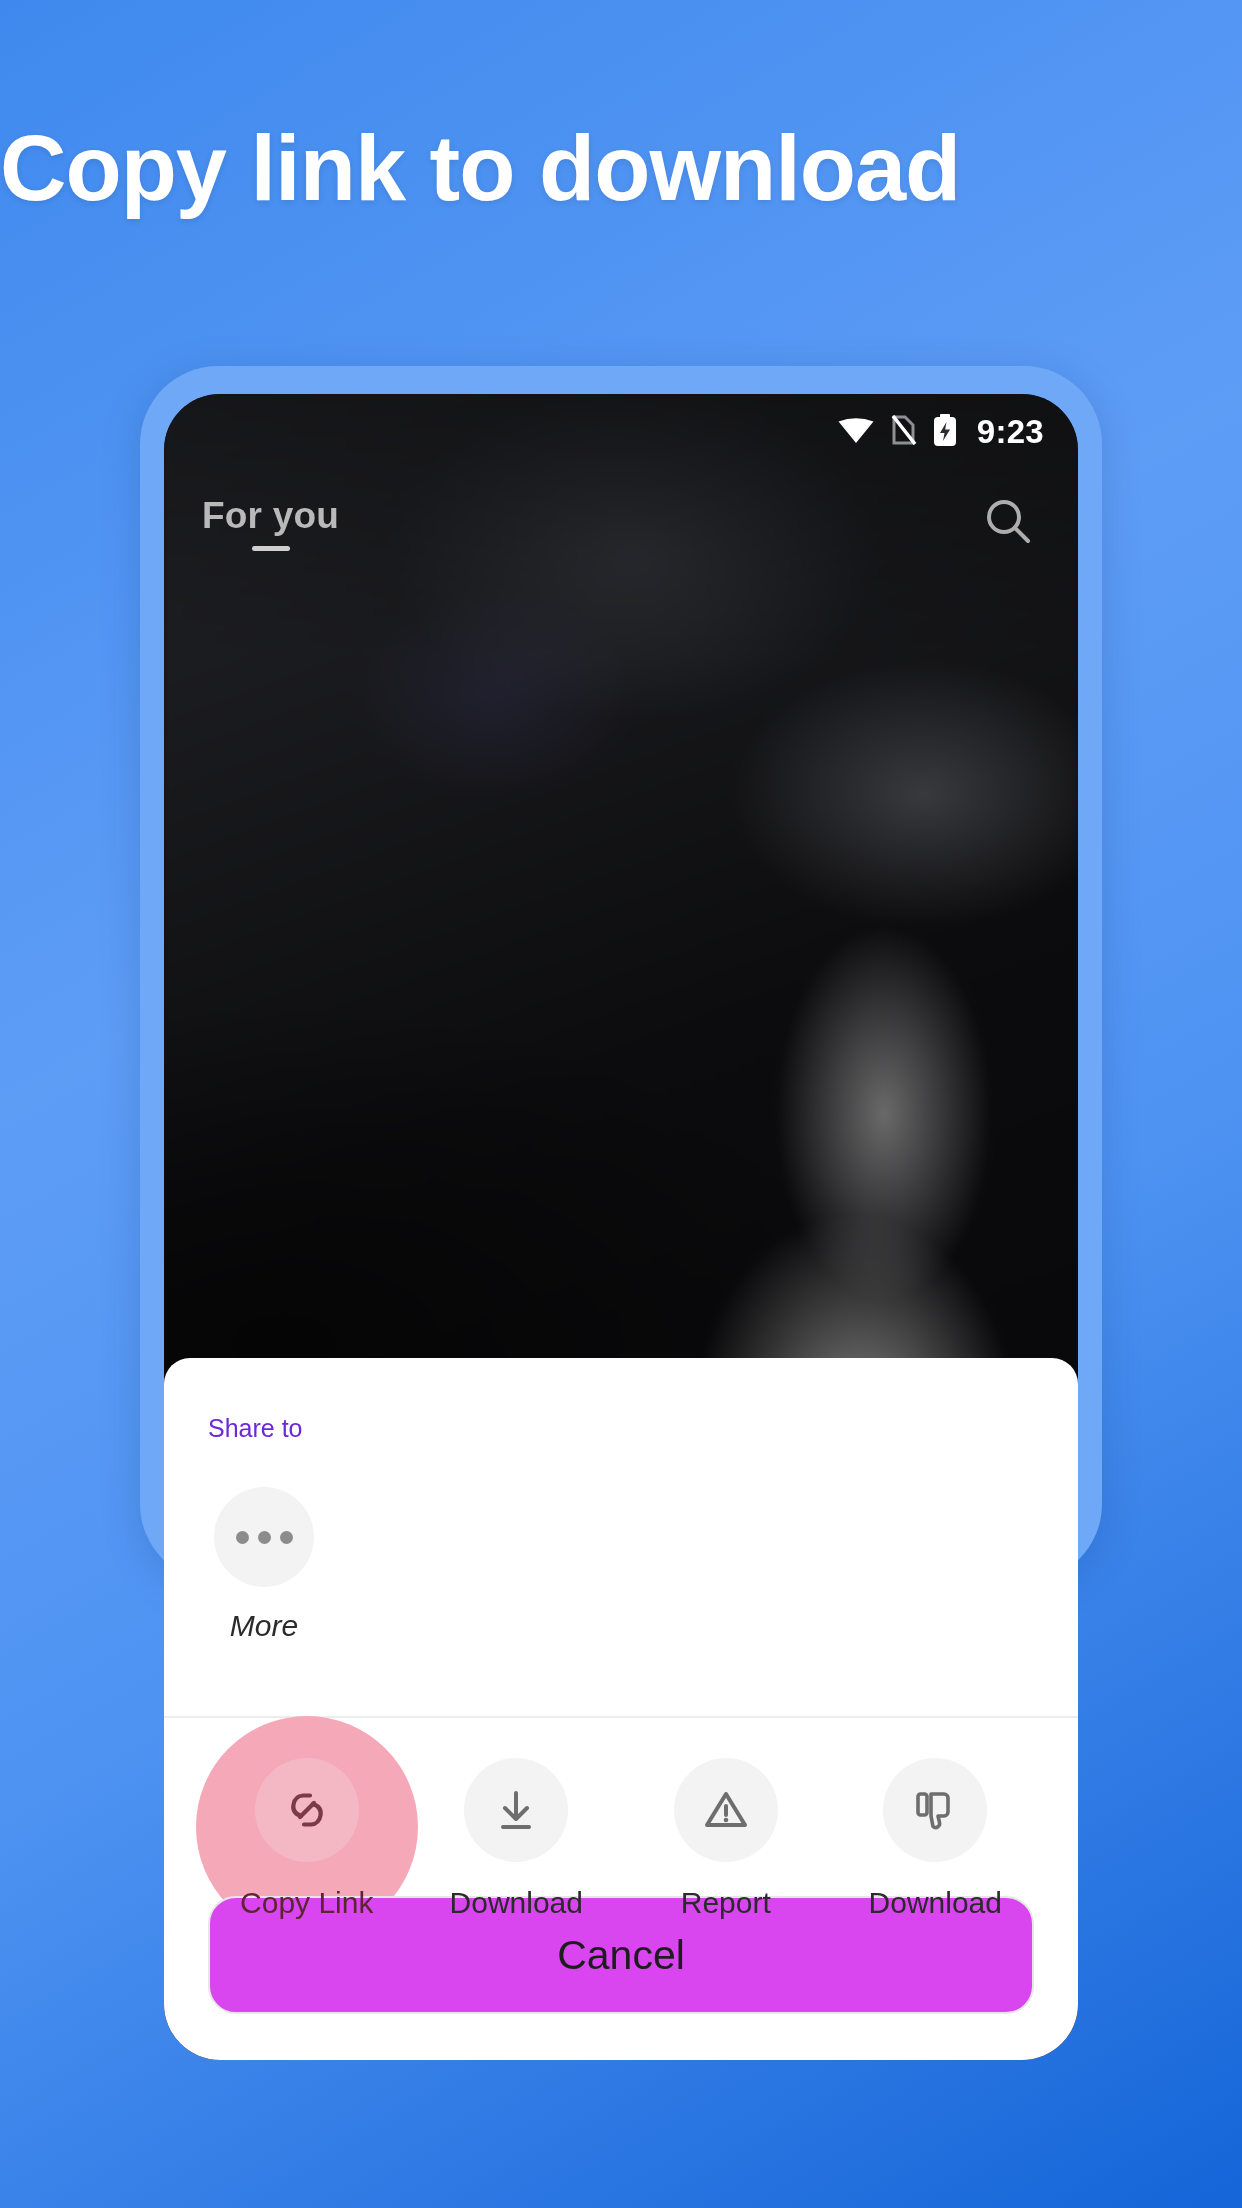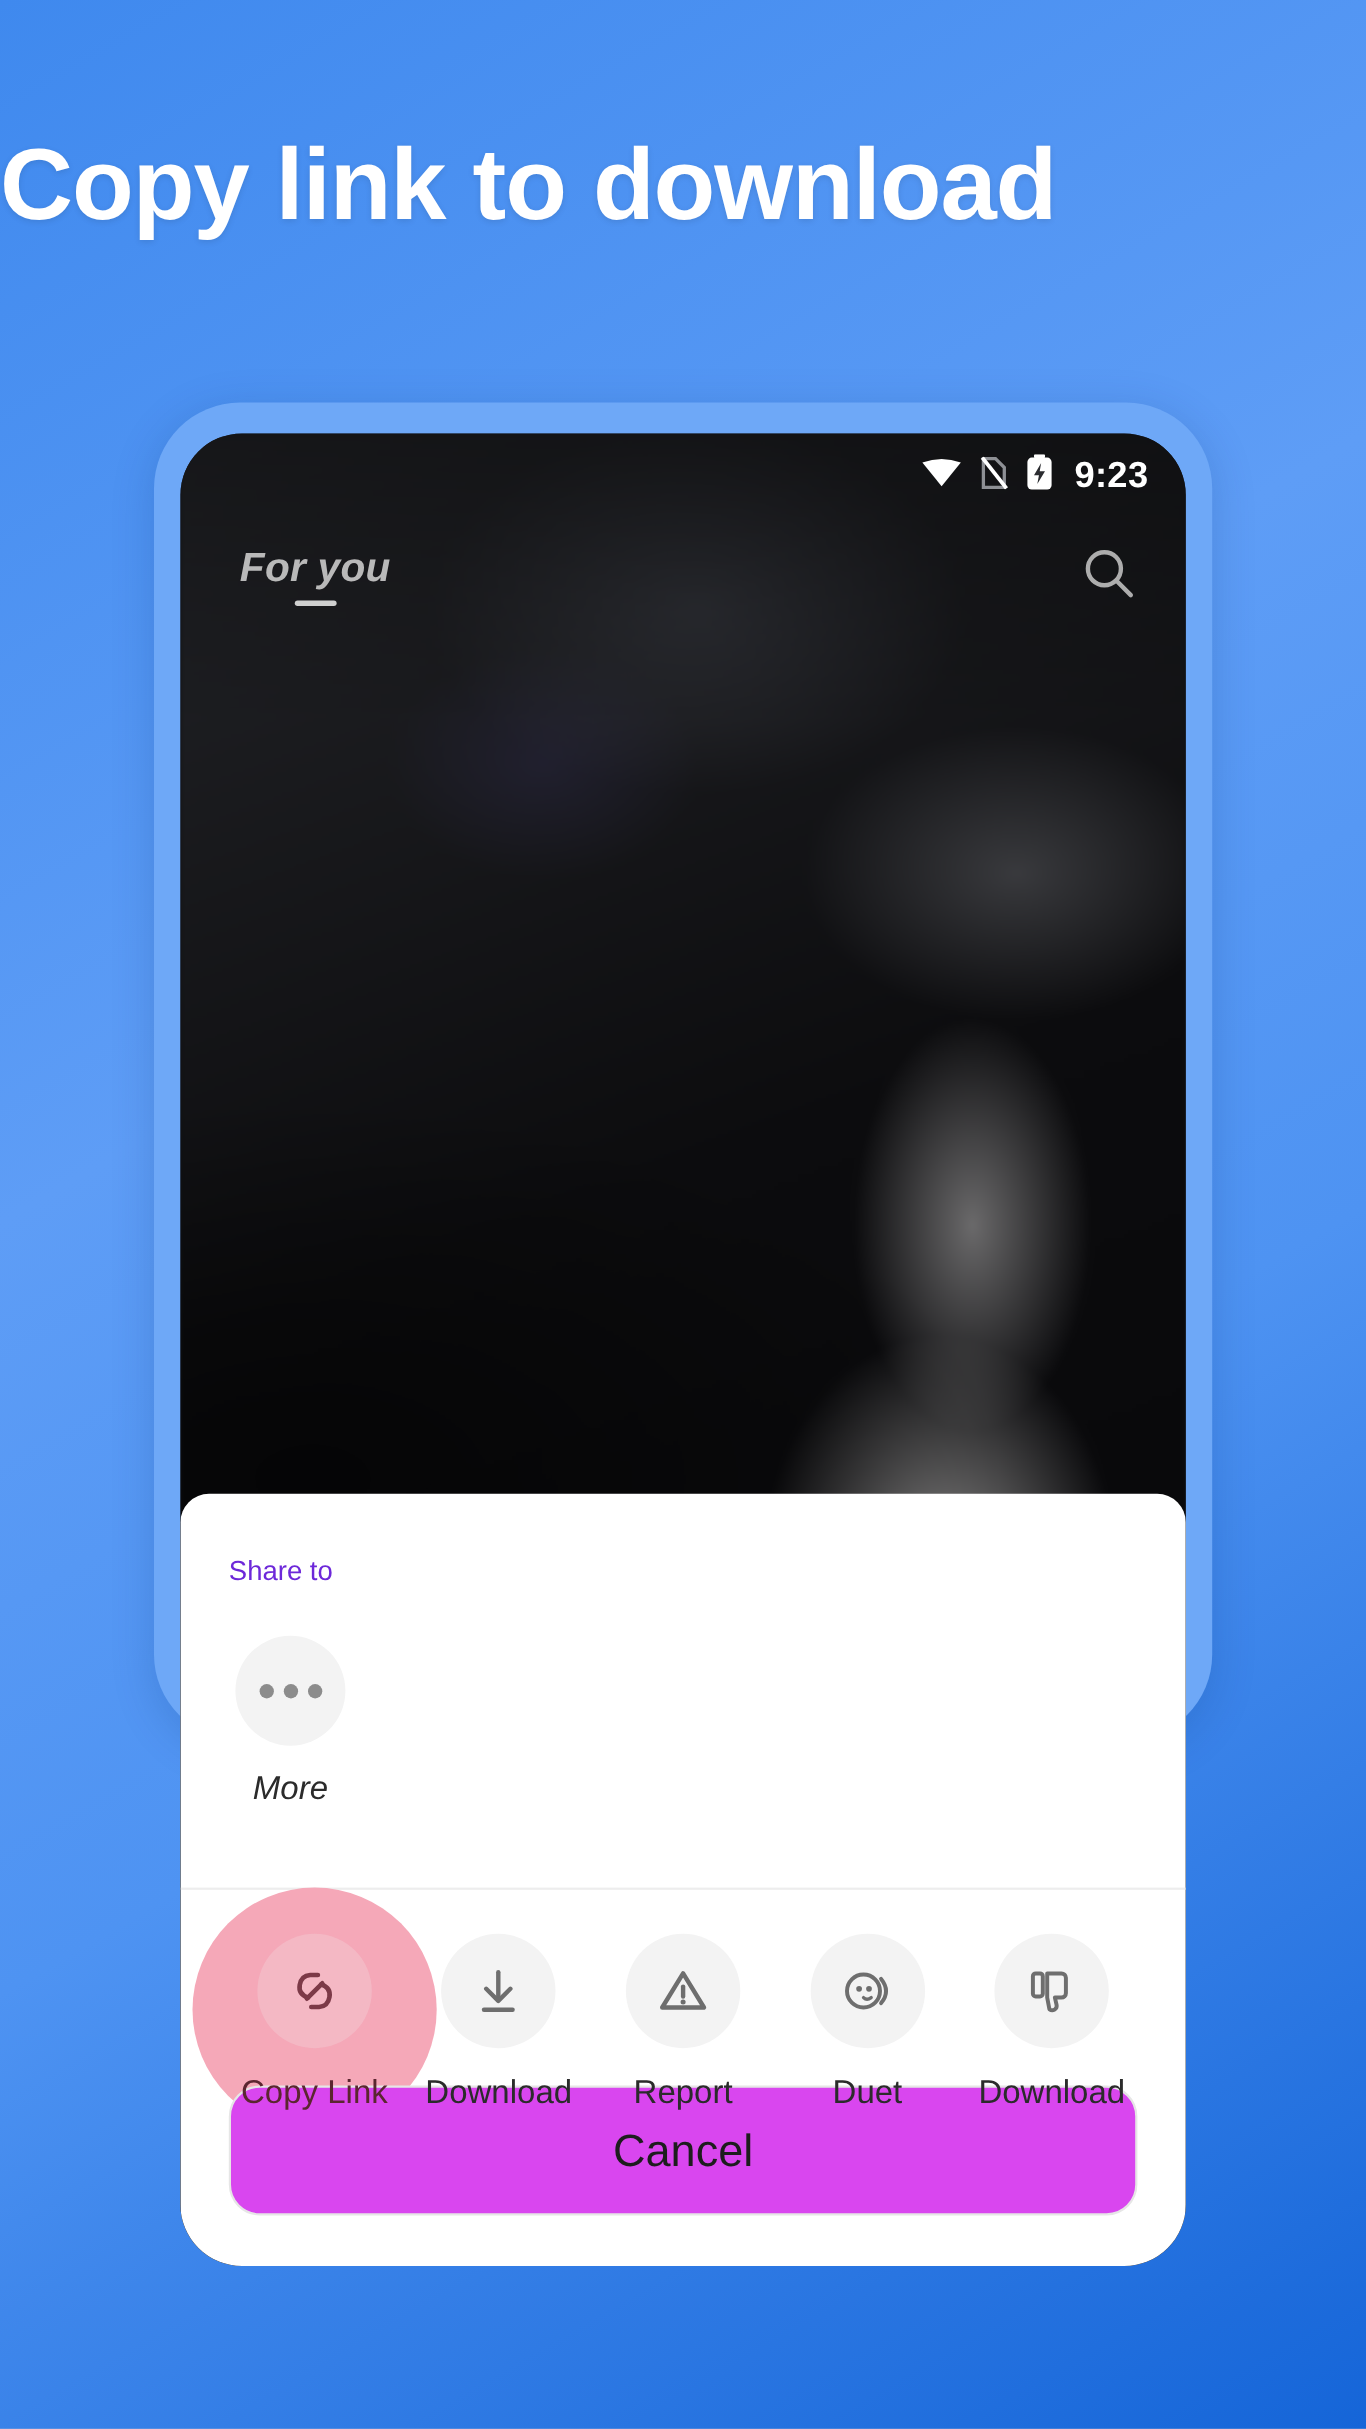--- a/index.html
+++ b/index.html
@@ -76,23 +76,22 @@
     z-index:6;
   }
   #status-bar .ic { display:block; }
   #status-time { font-size:33px; font-weight:bold; letter-spacing:.3px; margin-left:4px; }
 
   
   #top-nav {
     position:absolute; top:84px; left:0; right:0;
     height:90px;
     display:flex; align-items:center; justify-content:space-between;
-    padding:0 44px 0 54px;
+    padding:0 44px 0 38px;
     z-index:6;
-    font-style:italic;
   }
   #for-you-wrap { display:flex; flex-direction:column; align-items:center; }
   #for-you-label {
     color:#b9b9b9; font-size:37px; font-weight:bold; letter-spacing:.2px;
   }
   #for-you-underline {
     margin-top:9px; width:38px; height:5px; border-radius:3px; background:#cfcfcf;
   }
 
   
@@ -267,32 +266,20 @@
           <div class="action-circle">
             <svg width="54" height="54" viewBox="0 0 54 54">
               <path d="M27 11 L46 42 H8 Z" fill="none" stroke="#6e6e6e" stroke-width="4" stroke-linejoin="round"></path>
               <line x1="27" y1="23" x2="27" y2="32" stroke="#6e6e6e" stroke-width="4" stroke-linecap="round"></line>
               <circle cx="27" cy="37" r="2.3" fill="#6e6e6e"></circle>
             </svg>
           </div>
           <div class="action-label">Report</div>
         </div>
 
-        <div class="action-item">
-          <div class="action-circle">
-            <svg width="54" height="54" viewBox="0 0 54 54">
-              <circle cx="23" cy="27" r="15" fill="none" stroke="#6e6e6e" stroke-width="3.6"></circle>
-              <circle cx="19" cy="25" r="2.6" fill="#6e6e6e"></circle>
-              <circle cx="28" cy="25" r="2.6" fill="#6e6e6e"></circle>
-              <path d="M23 33 Q26 36 30 33" fill="none" stroke="#6e6e6e" stroke-width="3" stroke-linecap="round"></path>
-              <path d="M39 16 Q48 27 39 38" fill="none" stroke="#6e6e6e" stroke-width="3.6" stroke-linecap="round"></path>
-            </svg>
-          </div>
-          <div class="action-label">Duet</div>
-        </div>
 
         <div class="action-item">
           <div class="action-circle">
             <svg width="54" height="54" viewBox="0 0 54 54">
               <rect x="10" y="11" width="9" height="21" rx="2.5" fill="none" stroke="#6e6e6e" stroke-width="3.6"></rect>
               <path d="M23 11 h13 a4 4 0 0 1 4 4 v14 a4 4 0 0 1 -4 4 h-6 l1.5 6.5 a4 4 0 0 1 -6.5 4 L23 33 Z" fill="none" stroke="#6e6e6e" stroke-width="3.6" stroke-linejoin="round"></path>
             </svg>
           </div>
           <div class="action-label">Download</div>
         </div>

